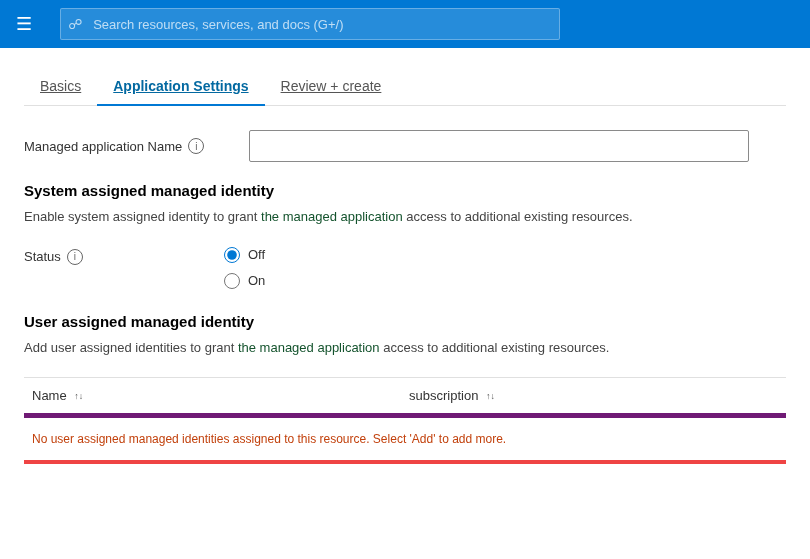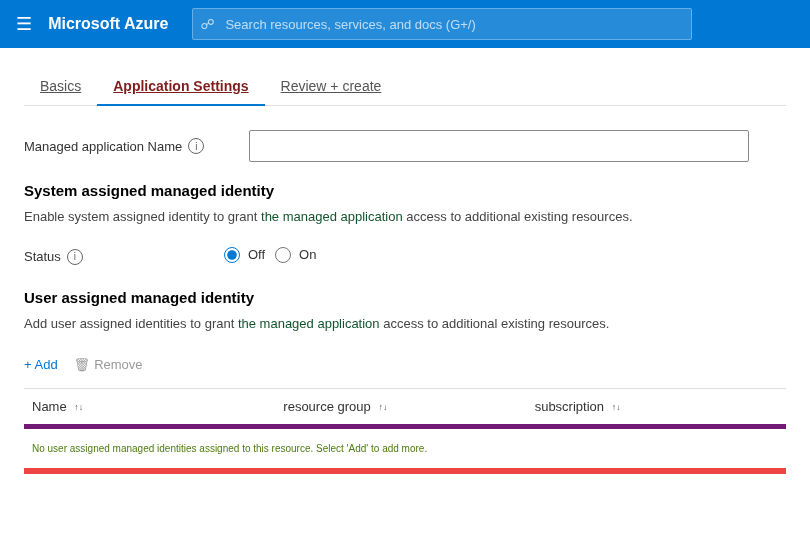--- a/index.html
+++ b/index.html
@@ -68,21 +68,21 @@
     .tab {
       padding: 10px 16px;
       font-size: 14px;
       cursor: pointer;
       color: #555;
       border-bottom: 2px solid transparent;
       margin-bottom: -1px;
       text-decoration: underline;
     }
     .tab.active {
-      color: #7f1d1d;
+      color: #0369a1;
       border-bottom: 2px solid #0078d4;
       font-weight: 600;
     }
 
     
     .form-row {
       display: flex;
       align-items: center;
       margin-bottom: 20px;
       gap: 25px;
@@ -145,21 +145,21 @@
       display: flex;
       align-items: center;
       gap: 6px;
       min-width: 200px;
       font-size: 13px;
       color: #333;
       padding-top: 2px;
     }
     .radio-group {
       display: flex;
-      flex-direction: row;
+      flex-direction: column;
       gap: 10px;
       justify-content: flex-end;
     }
     .radio-option {
       display: flex;
       align-items: center;
       gap: 8px;
       font-size: 13px;
       cursor: pointer;
     }
@@ -214,31 +214,30 @@
       flex-direction: column;
       margin-left: 4px;
       vertical-align: middle;
       font-size: 9px;
       line-height: 1;
       color: #555;
       cursor: pointer;
     }
     .table-empty {
       padding: 14px 8px;
-      font-size: 10px;
-      color: #4d7c0f;
-      border-bottom: 6px solid #ef4444;
+      font-size: 12px;
+      color: #c2410c;
+      border-bottom: 4px solid #ef4444;
     }
   </style>
 </head>
 <body>
 
 <nav class="navbar">
   <span class="navbar-hamburger">☰</span>
-  <span class="navbar-brand">Microsoft Azure</span>
   <div class="navbar-search">
     <span class="navbar-search-icon">☍</span>
     <input type="text" placeholder="Search resources, services, and docs (G+/)" style="">
   </div>
 </nav>
 
 <div class="content">
 
   <div class="tabs">
     <div class="tab">Basics</div>
@@ -274,36 +273,25 @@
         <span>On</span>
       </label>
     </div>
   </div>
 
   <div class="section-title">User assigned managed identity</div>
   <div class="section-desc">
     Add user assigned identities to grant <a href="#">the managed application</a> access to additional existing resources.
   </div>
 
-  <div class="toolbar">
-    <button class="toolbar-btn">+ Add</button>
-    <button class="toolbar-btn disabled">
-      <span>🗑</span>
-      <span>Remove</span>
-    </button>
-  </div>
 
   <div class="table-container">
     <div class="table-header">
       <div class="col-name">
         <span>Name</span>
-        <span class="col-sort">↑↓</span>
-      </div>
-      <div class="col-rg">
-        <span>resource group</span>
         <span class="col-sort">↑↓</span>
       </div>
       <div class="col-sub">
         <span>subscription</span>
         <span class="col-sort">↑↓</span>
       </div>
     </div>
     <div class="table-empty">No user assigned managed identities assigned to this resource. Select 'Add' to add more.</div>
   </div>
 

